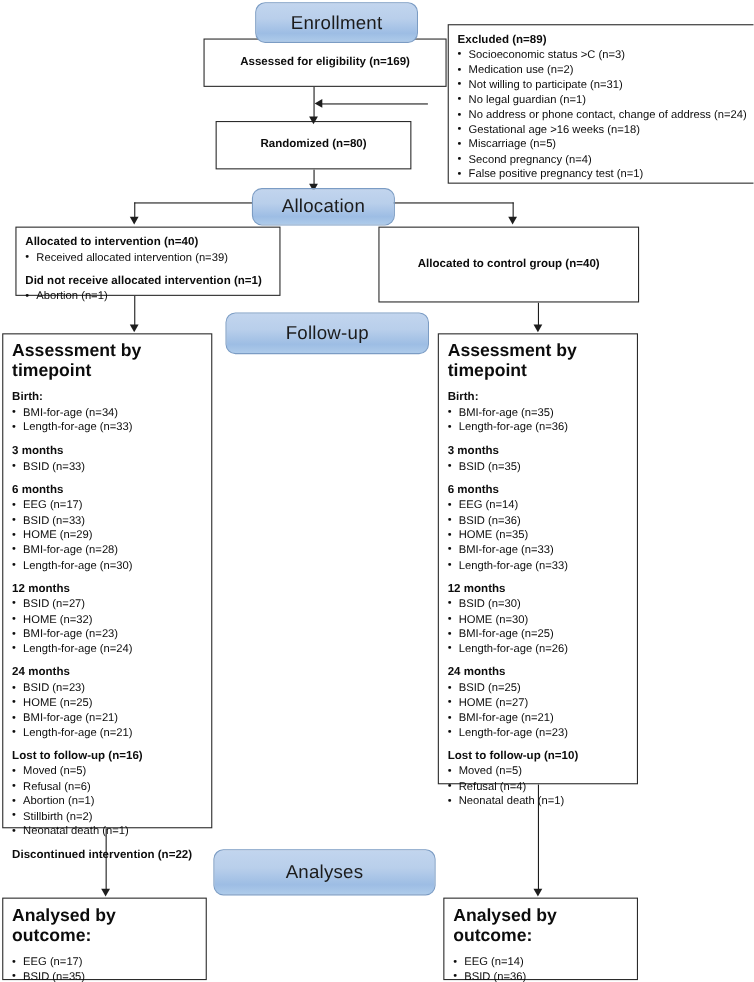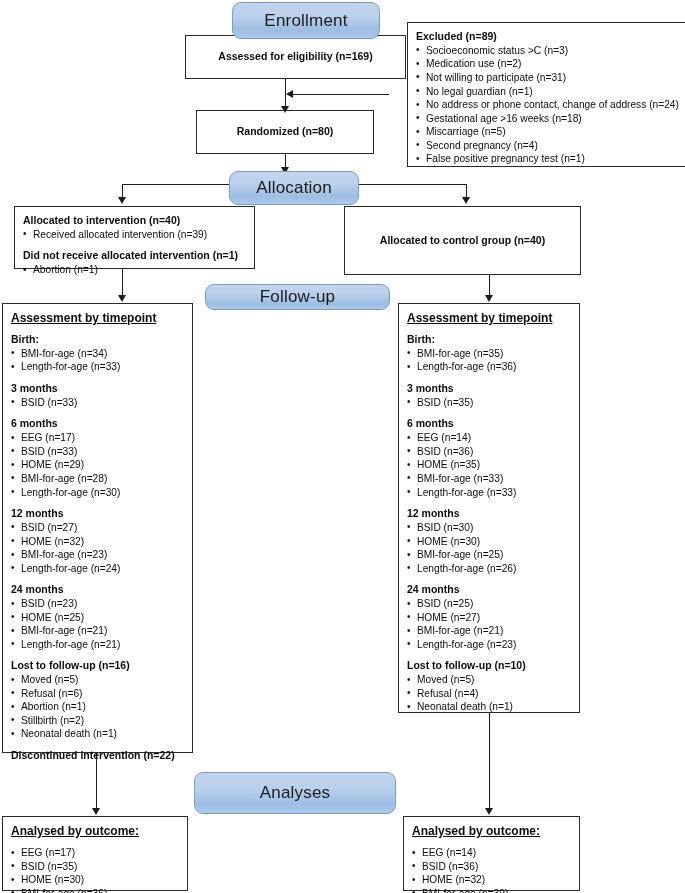--- a/index.html
+++ b/index.html
@@ -39,21 +39,21 @@
   ul { list-style:none; margin:0; padding:0; }
   li {
     font-size:10.2px; line-height:1.33;
     position:relative; padding-left:10px;
   }
   li::before {
     content:"\2022";
     position:absolute; left:0; top:-0.5px;
     font-size:10px;
   }
-  .ttl { font-size:12px; font-weight:bold;text-decoration:underline; }
+  .ttl { font-size:16px; font-weight:bold; }
 
   
   .vline { position:absolute; width:0; border-left:1.4px solid #1d1d1d; z-index:2; }
   .hline { position:absolute; height:0; border-top:1.4px solid #1d1d1d; z-index:2; }
   .arrow-d {
     position:absolute; width:0; height:0;
     border-left:4.5px solid transparent;
     border-right:4.5px solid transparent;
     border-top:7px solid #1d1d1d;
     z-index:4;
@@ -137,21 +137,21 @@
   <div class="box center" style="left:344px; top:206px; width:237px; height:69px;justify-content:center;">
     <span class="hd">Allocated to control group (n=40)</span>
   </div>
 
   <div class="vline" style="left:122px; top:269px; height:28px;"></div>
   <div class="arrow-d" style="left:118px; top:295px;"></div>
 
   <div class="vline" style="left:489px; top:275px; height:22px;"></div>
   <div class="arrow-d" style="left:485px; top:295px;"></div>
 
-  <div class="banner" style="left:205px; top:284px; width:185px; height:26px;">
+  <div class="banner" style="left:205px; top:284px; width:185px; height:38px;">
     <span>Follow-up</span>
   </div>
 
   <div class="box" style="left:2px; top:303px; width:191px; height:450px;">
     <div class="pad">
       <div class="ttl">Assessment by timepoint</div>
       <div class="spacer"></div>
 
       <div class="hd">Birth:</div>
       <ul>

